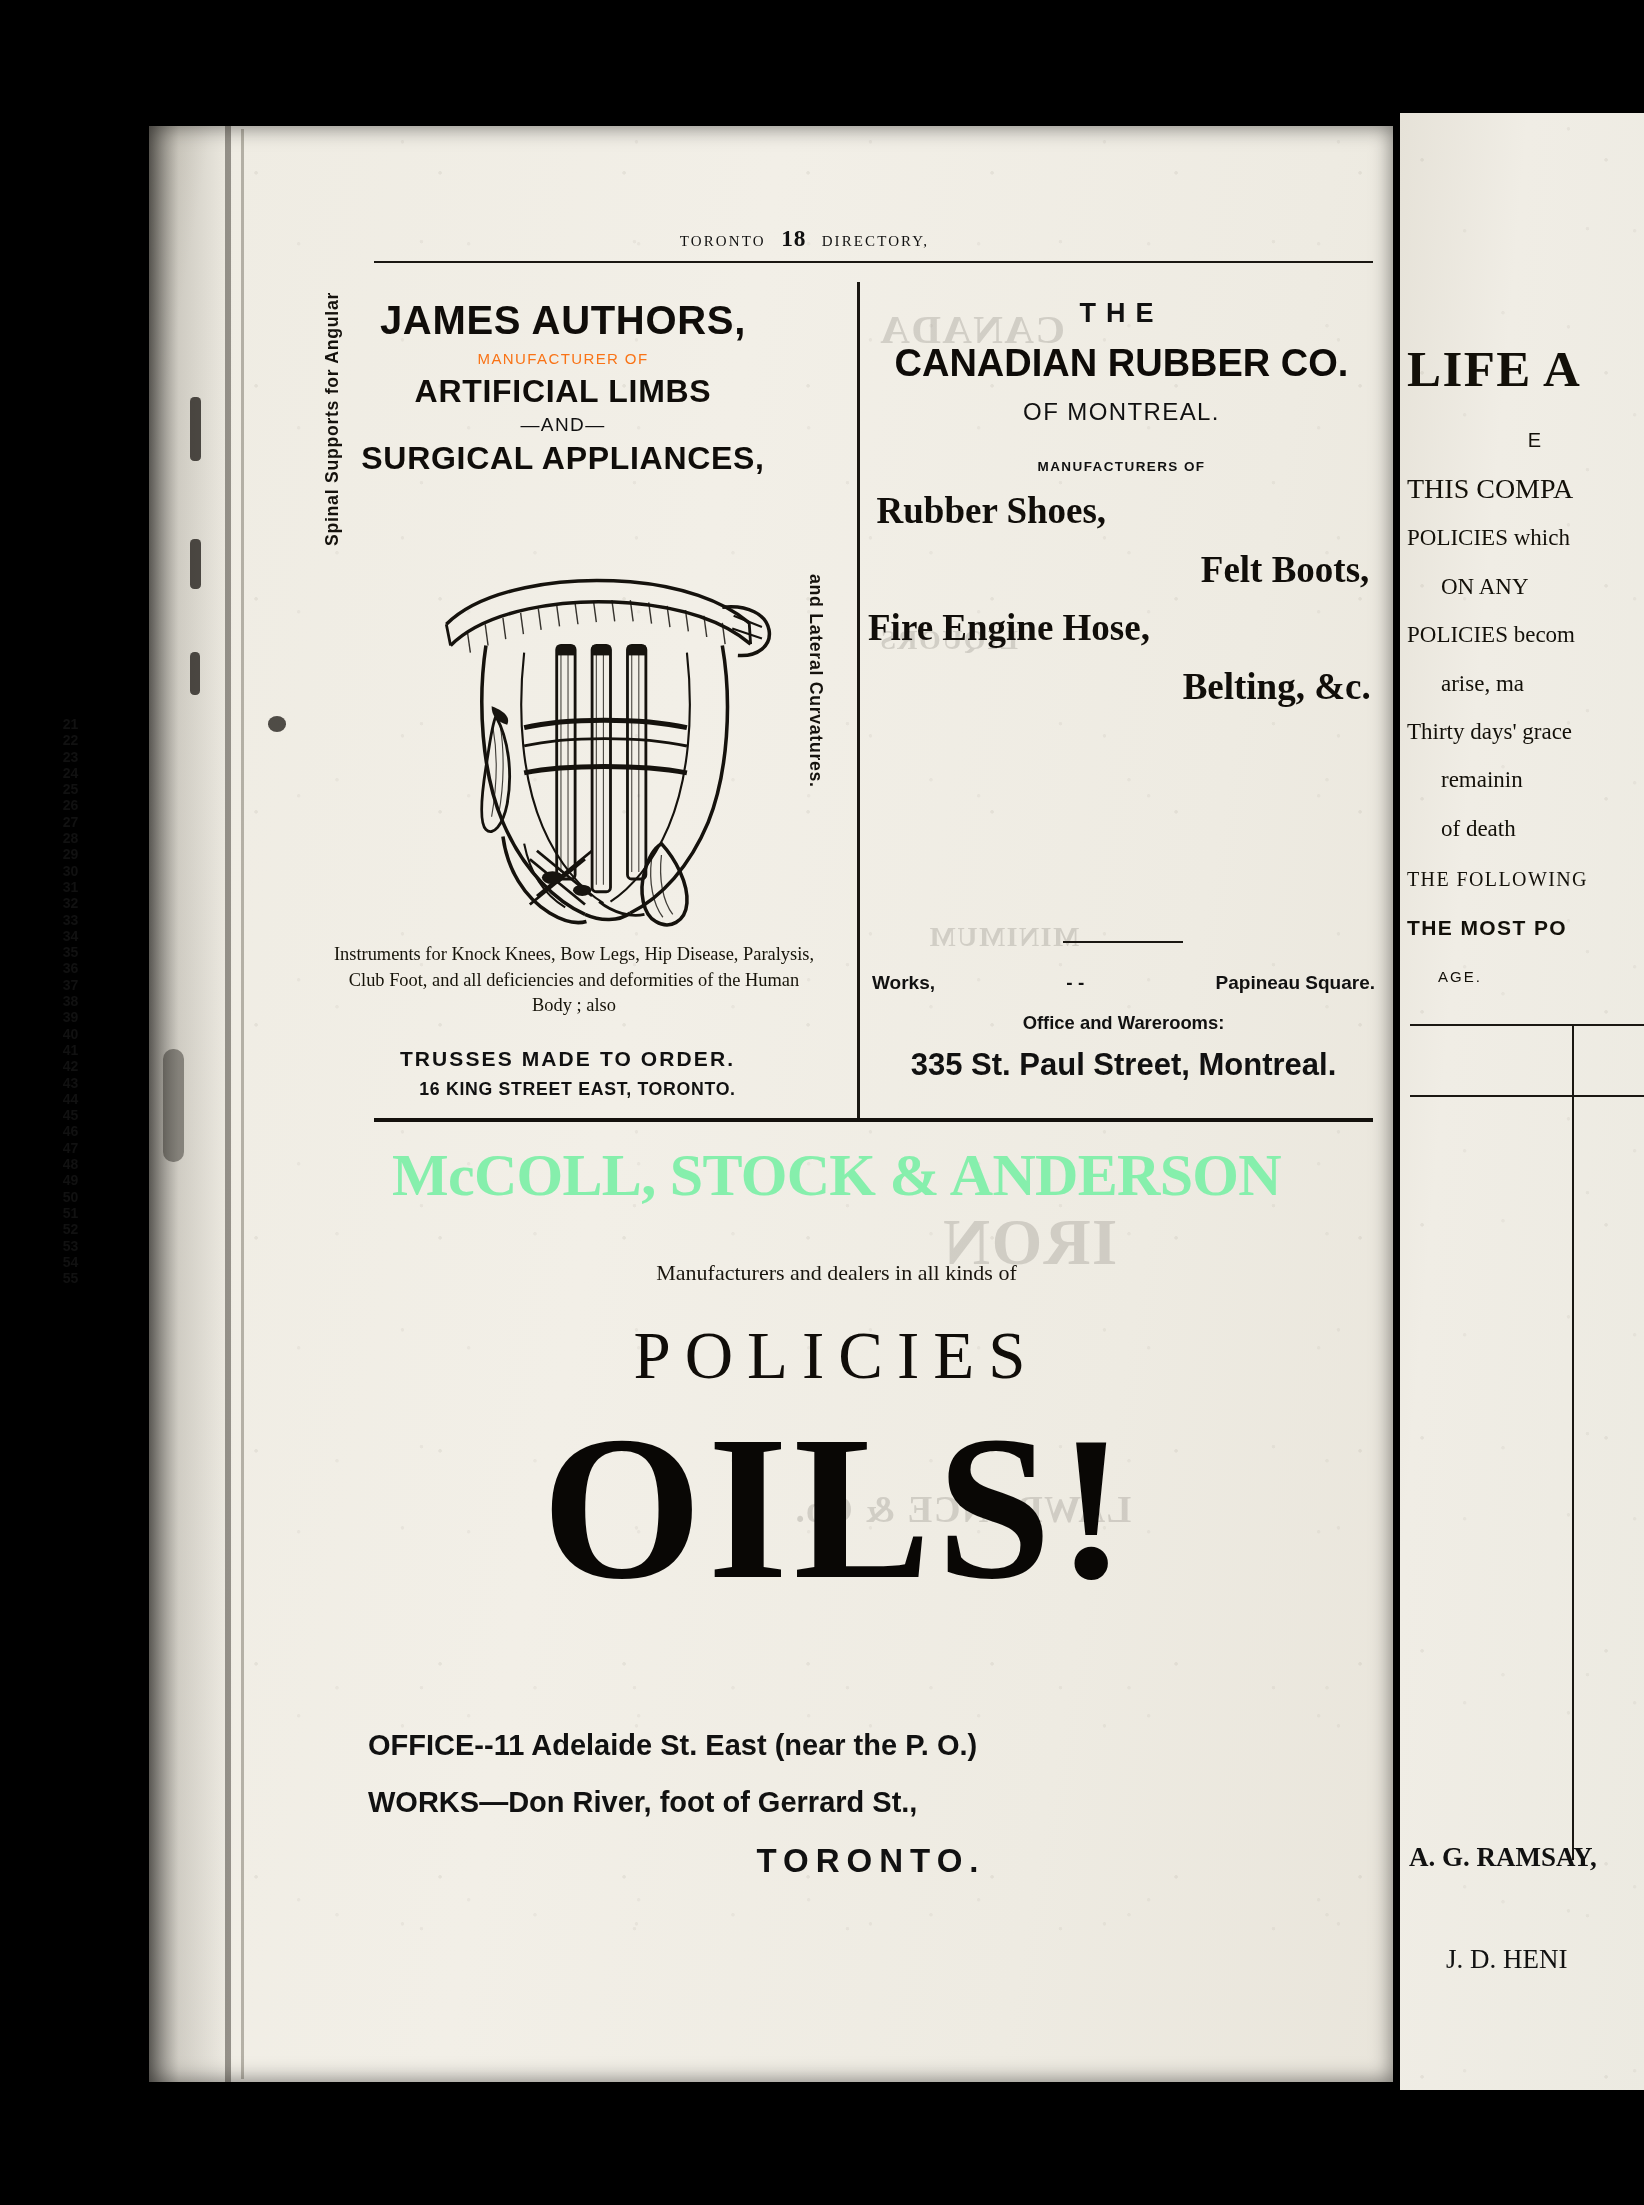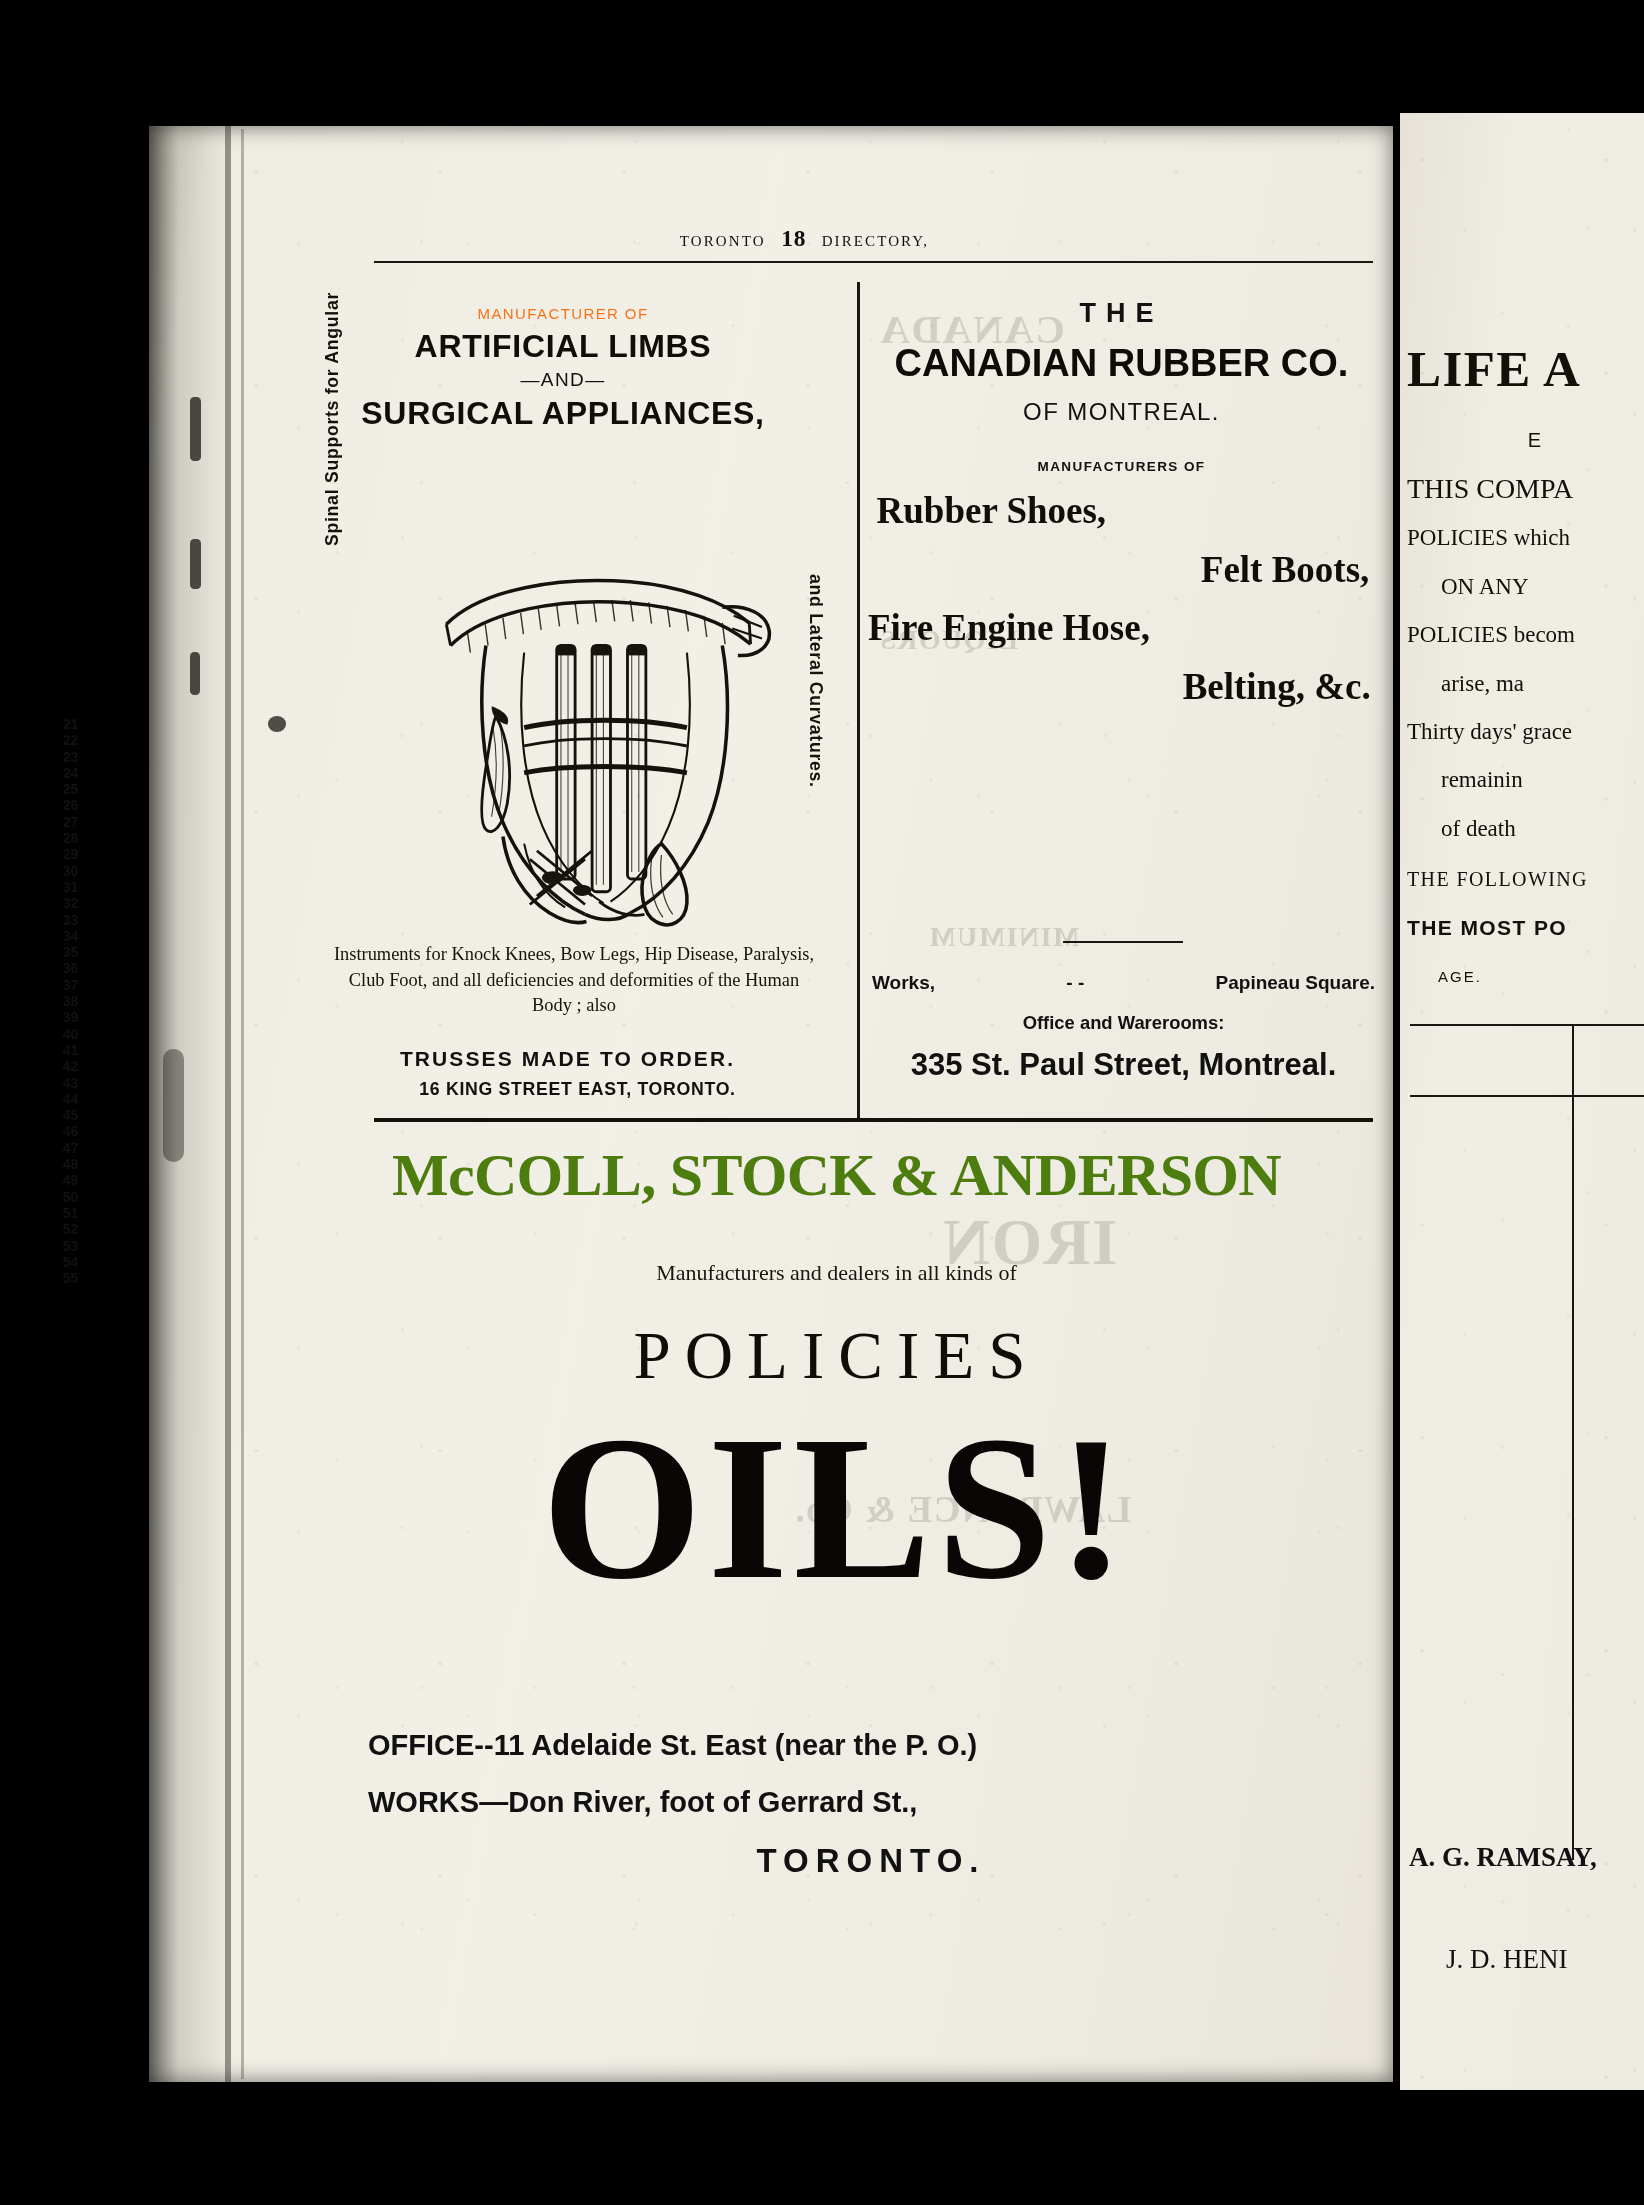--- a/index.html
+++ b/index.html
@@ -98,21 +98,21 @@
   .crc-works{position:absolute;left:872px;top:972px;width:503px;
      font-family:"Liberation Sans",sans-serif;font-weight:bold;font-size:19px;
      display:flex;justify-content:space-between;}
   .crc-office{position:absolute;left:872px;top:1012px;width:503px;text-align:center;
      font-family:"Liberation Sans",sans-serif;font-weight:bold;font-size:18.4px;}
   .crc-street{position:absolute;left:872px;top:1047px;width:503px;text-align:center;
      font-family:"Liberation Sans",sans-serif;font-weight:bold;font-size:31px;}
 
   
   #mc-title{position:absolute;left:298px;top:1141px;width:1077px;text-align:center;
-     font-family:"Liberation Serif",serif;font-weight:bold;font-size:60px;letter-spacing:-0.7px;color:#4d7c0f;}
+     font-family:"Liberation Serif",serif;font-weight:bold;font-size:60px;letter-spacing:-0.7px;color:#86efac;}
   #mc-sub{position:absolute;left:298px;top:1260px;width:1077px;text-align:center;
      font-family:"Liberation Serif",serif;font-size:22px;color:#1a160f;}
   #mc-mach{position:absolute;left:298px;top:1317px;width:1077px;text-align:center;
      font-family:"Liberation Serif",serif;font-size:67px;letter-spacing:14px;color:#100d09;}
   #mc-oils{position:absolute;left:298px;top:1409px;width:1077px;text-align:center;
      font-family:"Liberation Serif",serif;font-weight:bold;font-size:206px;line-height:198px;
      letter-spacing:5.7px;color:#090705;}
   #mc-office{position:absolute;left:368px;top:1729px;width:1006px;
      font-family:"Liberation Sans",sans-serif;font-weight:bold;font-size:29px;letter-spacing:0px;}
   #mc-works{position:absolute;left:368px;top:1786px;width:1006px;
@@ -176,20 +176,21 @@
     <span class="small">TORONTO</span>
     <span class="num" style="margin:0 12.8px;">18</span>
     <span class="small">DIRECTORY,</span>
   </div>
 
   <div class="rule" id="hrule-top"></div>
   <div class="rule" id="vrule"></div>
   <div class="rule" id="hrule-mid"></div>
 
   <div class="ad" id="ja">
+    <div class="ja-title">JAMES AUTHORS,</div>
     <div class="ja-sub">MANUFACTURER OF</div>
     <div class="ja-line2">ARTIFICIAL LIMBS</div>
     <div class="ja-and">—AND—</div>
     <div class="ja-line3">SURGICAL APPLIANCES,</div>
   </div>
 
   <div class="vtext" id="vleft">Spinal Supports for Angular</div>
   <div class="vtext" id="vright">and Lateral Curvatures.</div>
 
   <div id="engrave">

